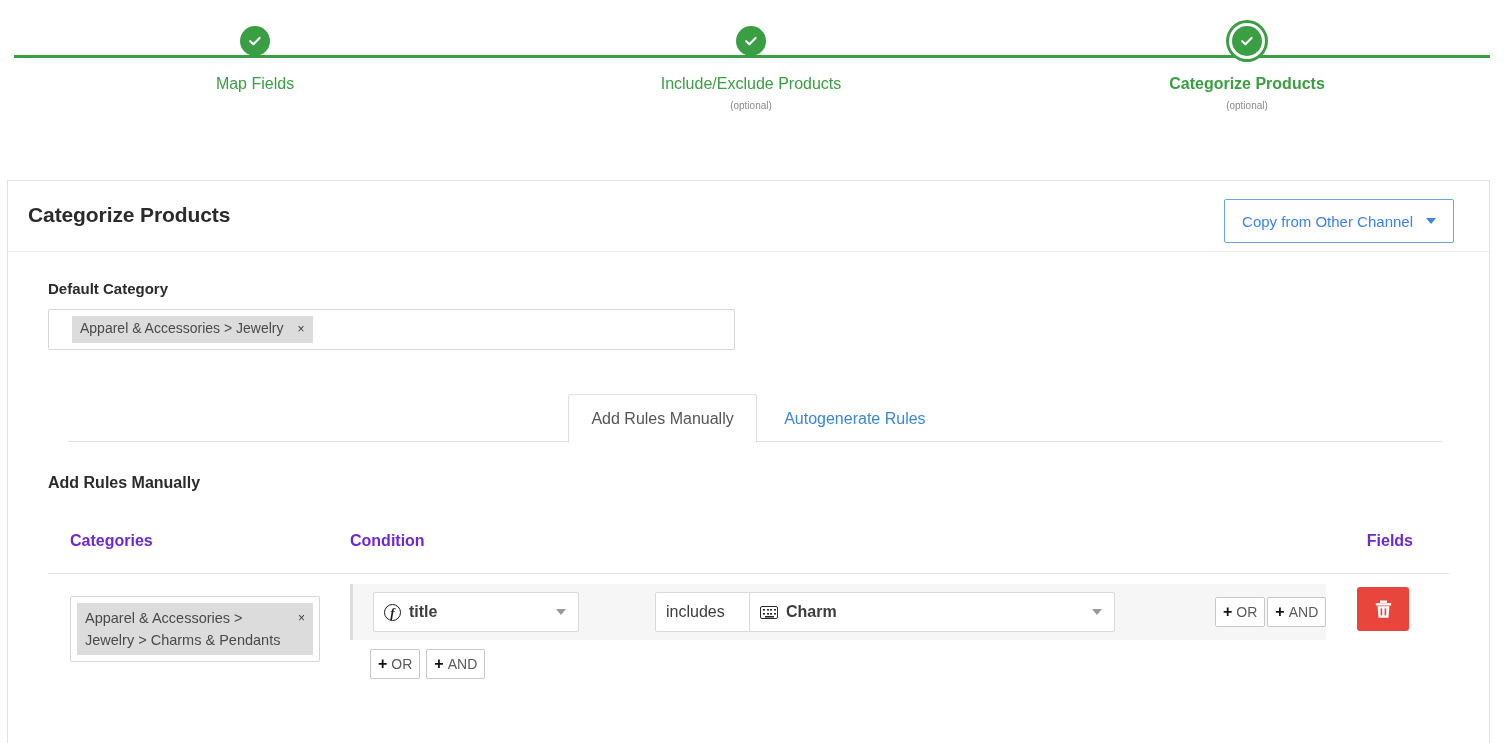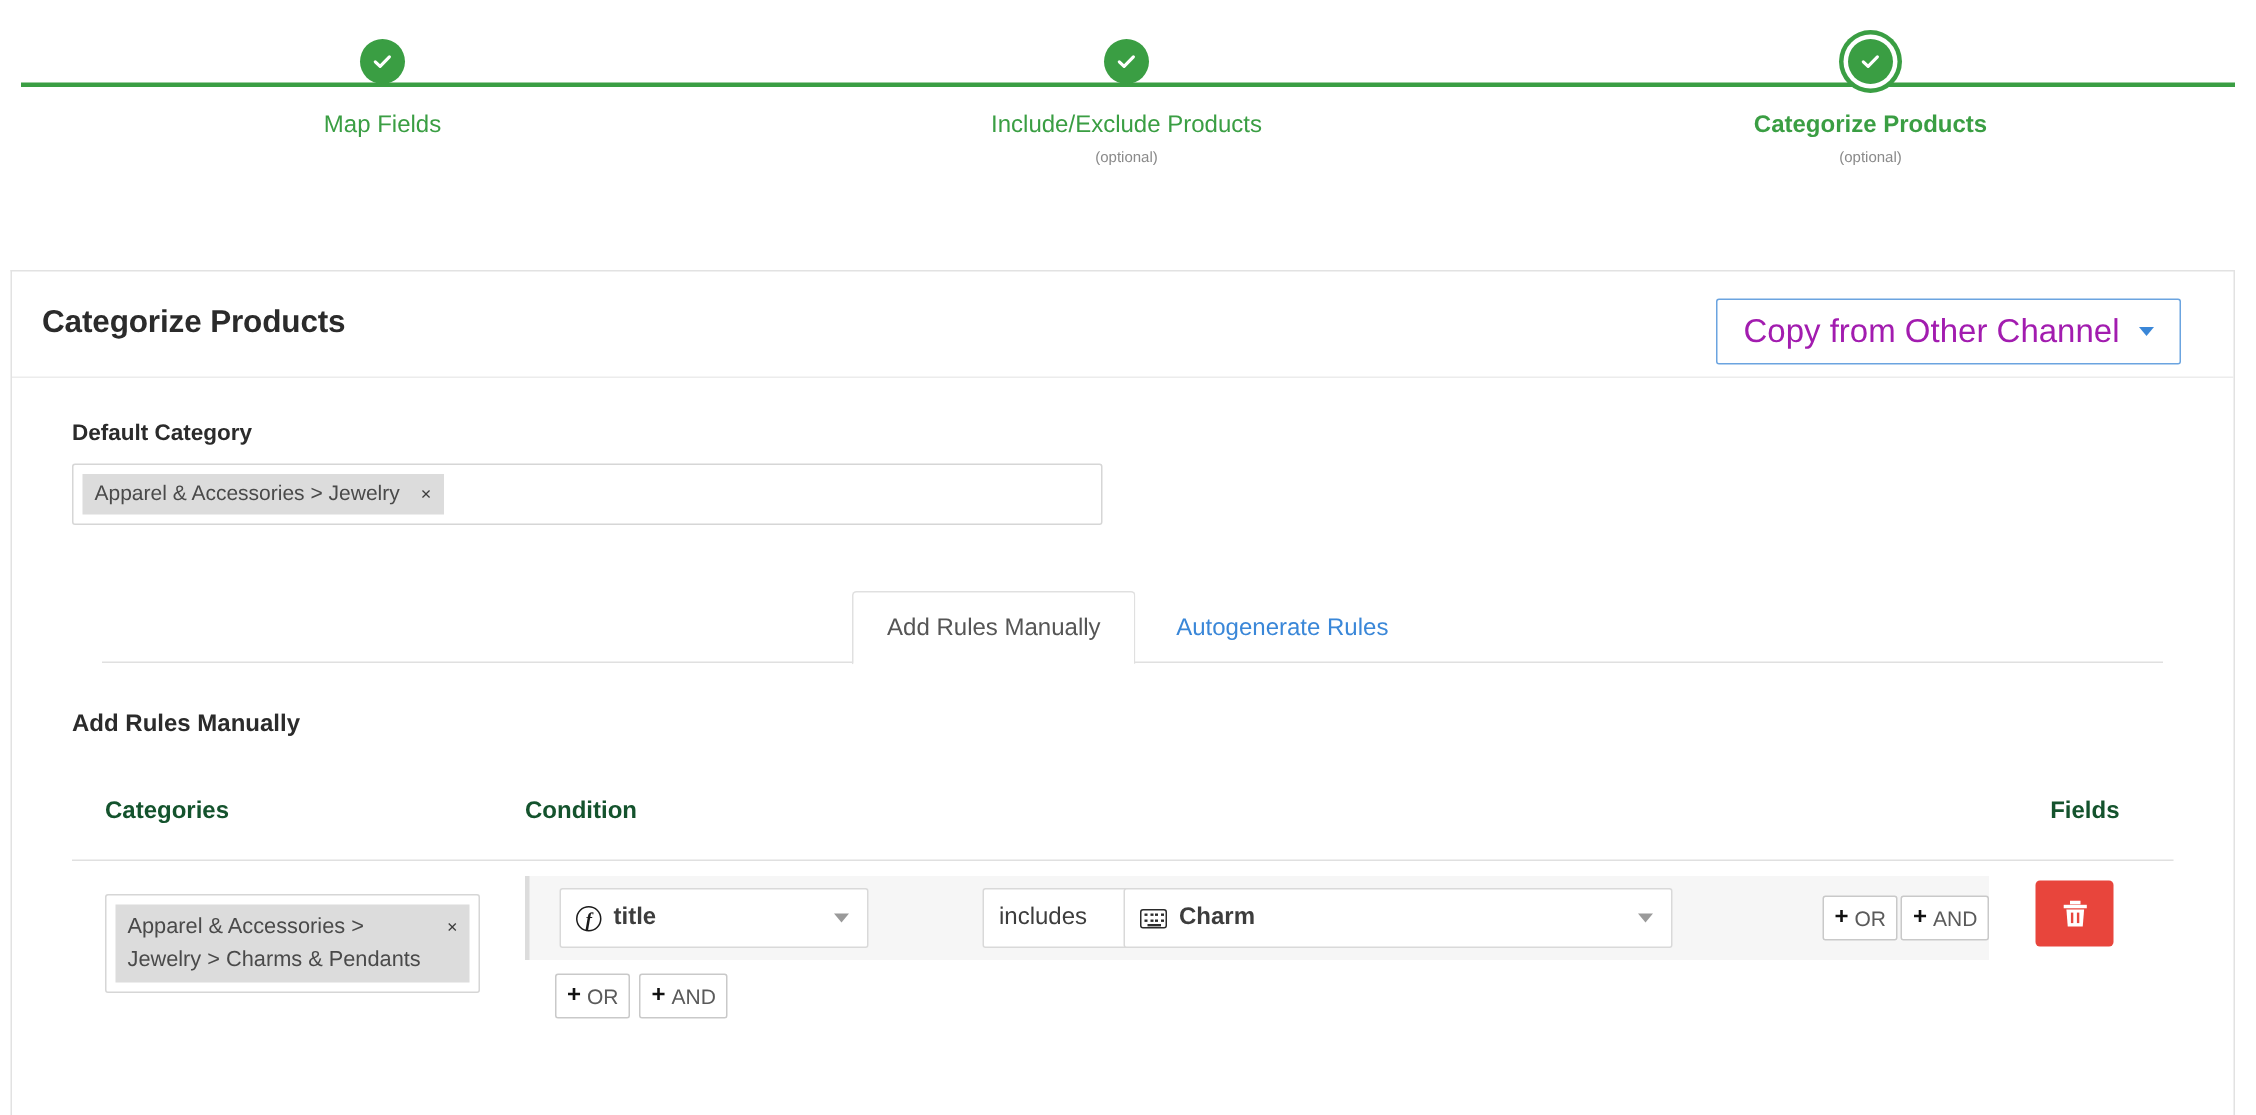--- a/index.html
+++ b/index.html
@@ -95,22 +95,22 @@
   }
   .copy-btn {
     position: absolute;
     right: 35px;
     top: 18px;
     height: 44px;
     padding: 0 17px;
     background: #ffffff;
     border: 1px solid #6ba4e0;
     border-radius: 2px;
-    color: #a21caf;
-    font-size: 22px;
+    color: #3b82f6;
+    font-size: 15px;
     font-family: "Liberation Sans", sans-serif;
     display: flex;
     align-items: center;
     gap: 13px;
     cursor: pointer;
   }
   .caret-down {
     width: 0; height: 0;
     border-left: 5px solid transparent;
     border-right: 5px solid transparent;
@@ -127,21 +127,21 @@
   }
   .token-input {
     margin-top: 12px;
     width: 687px;
     height: 41px;
     border: 1px solid #d6d6d6;
     border-radius: 2px;
     background: #fff;
     display: flex;
     align-items: center;
-    padding: 0 6px;
+    padding: 0 23px;
     cursor: text;
   }
   .token {
     background: #dcdcdc;
     color: #4a4a4a;
     font-size: 14px;
     padding: 4px 8px 5px 8px;
     display: flex;
     align-items: baseline;
     gap: 14px;
@@ -205,21 +205,21 @@
     position: relative;
     height: 42px;
     border-bottom: 1px solid #e0e0e0;
   }
   .col-categories { position: absolute; left: 22px; top: 0; }
   .col-condition  { position: absolute; left: 302px; top: 0; }
   .col-options    { position: absolute; right: 36px; top: 0; }
   .th {
     font-size: 16px;
     font-weight: bold;
-    color: #14532d;
+    color: #6d28d9;
   }
   .rule-row {
     position: relative;
     height: 130px;
   }
   .cat-box {
     position: absolute;
     left: 22px;
     top: 22px;
     width: 250px;

